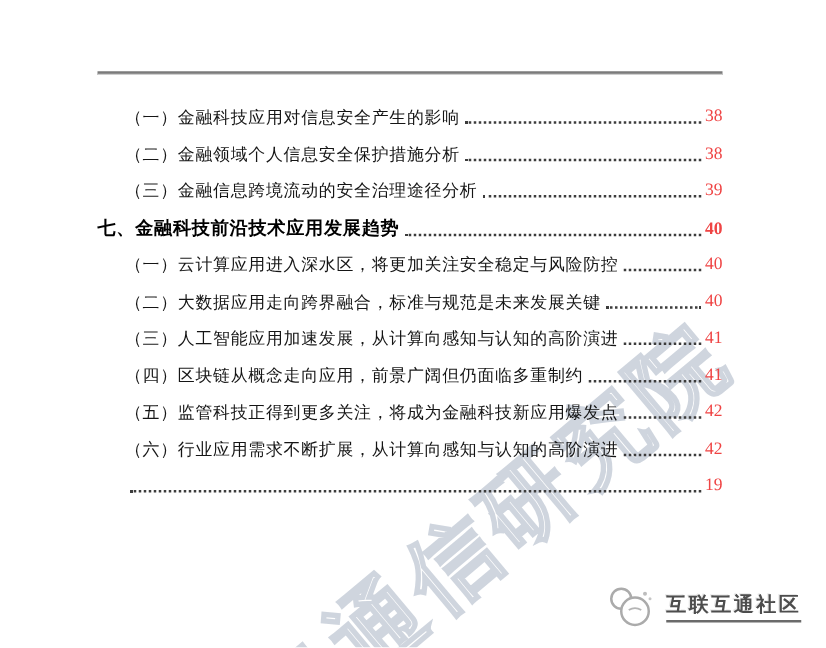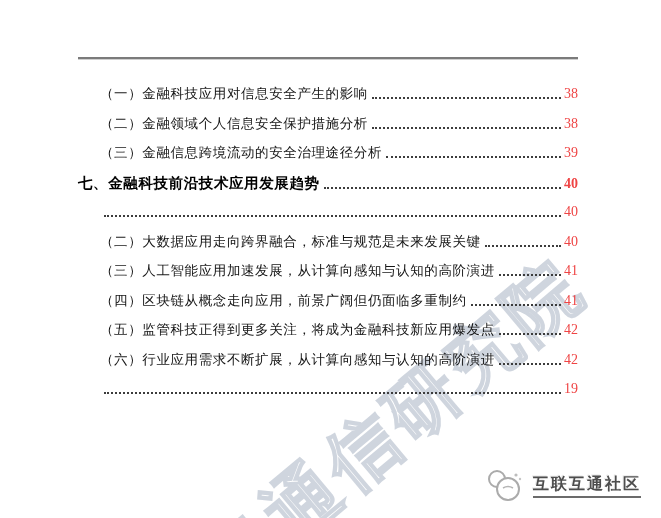--- a/index.html
+++ b/index.html
@@ -136,20 +136,21 @@
         <span class="toc-label">（三）金融信息跨境流动的安全治理途径分析</span>
         <span class="toc-leader"></span>
         <span class="toc-page">39</span>
       </div>
       <div class="toc-row chapter">
         <span class="toc-label">七、金融科技前沿技术应用发展趋势</span>
         <span class="toc-leader"></span>
         <span class="toc-page">40</span>
       </div>
       <div class="toc-row sub">
+        <span class="toc-label">（一）云计算应用进入深水区，将更加关注安全稳定与风险防控</span>
         <span class="toc-leader"></span>
         <span class="toc-page">40</span>
       </div>
       <div class="toc-row sub">
         <span class="toc-label">（二）大数据应用走向跨界融合，标准与规范是未来发展关键</span>
         <span class="toc-leader"></span>
         <span class="toc-page">40</span>
       </div>
       <div class="toc-row sub">
         <span class="toc-label">（三）人工智能应用加速发展，从计算向感知与认知的高阶演进</span>

